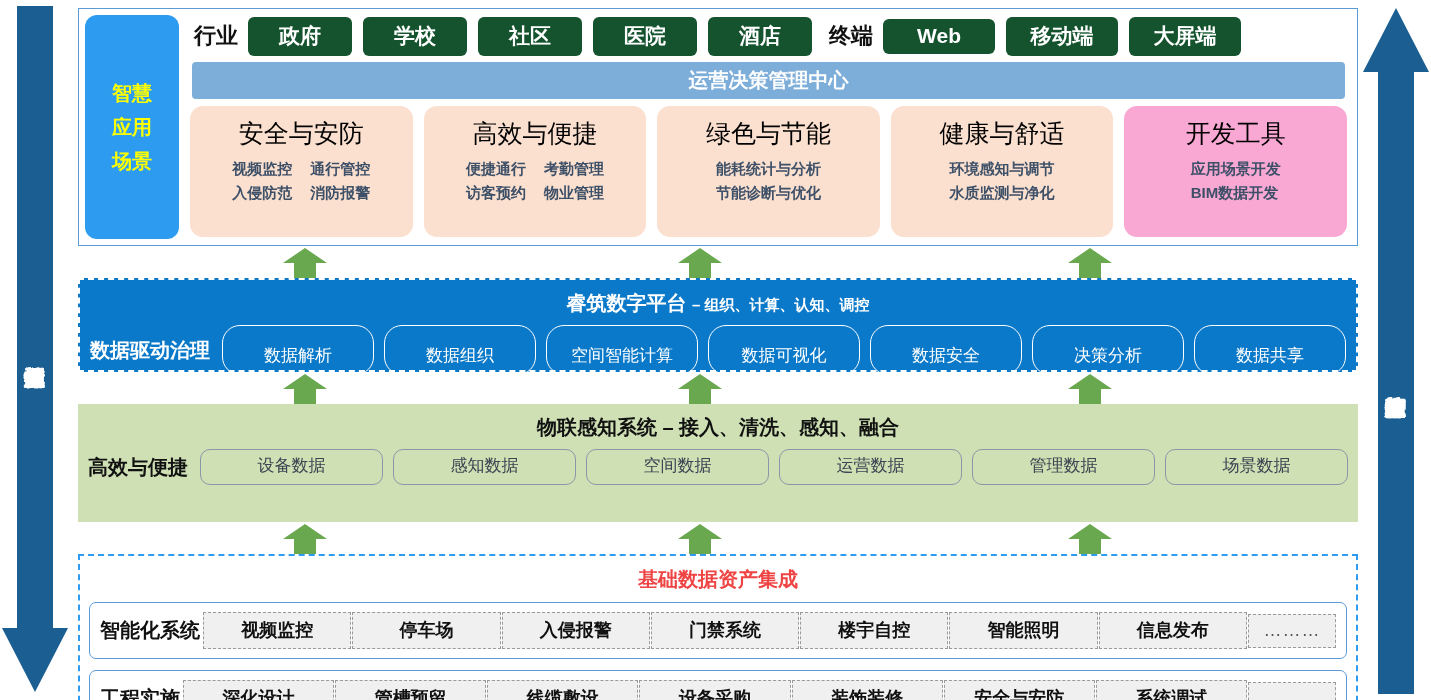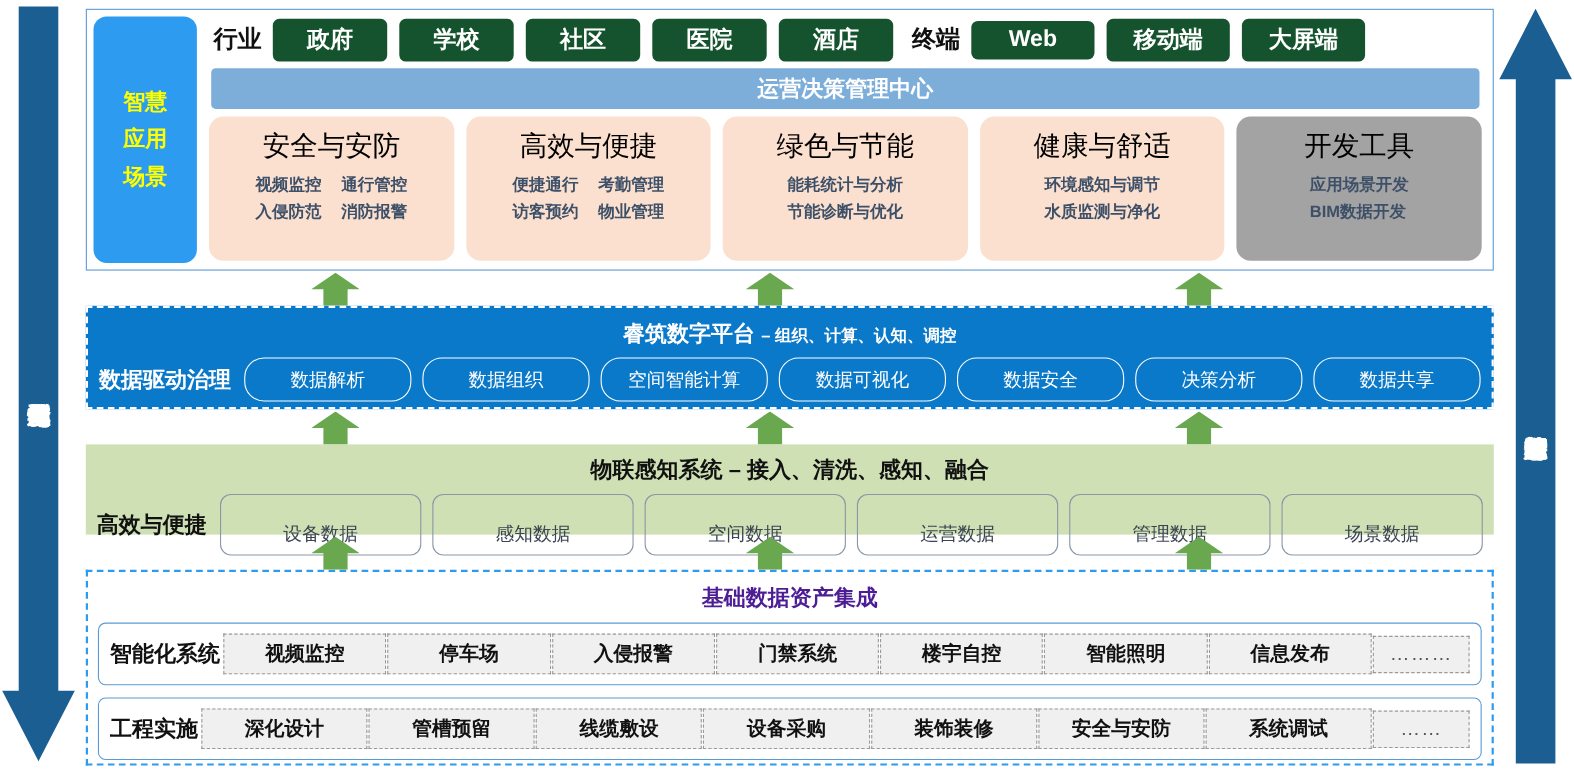--- a/index.html
+++ b/index.html
@@ -58,21 +58,21 @@
     color:#ffffff;font-weight:bold;font-size:20px;
     display:flex;align-items:center;justify-content:center;
   }
 
   .cards{display:flex;gap:11px;flex:1;padding:0 2px 2px 2px;}
   .card{
     flex:1;border-radius:13px;background:#fbe0cf;
     display:flex;flex-direction:column;align-items:center;justify-content:flex-start;
     padding-top:12px;
   }
-  .card.yellow{background:#a3a3a3;}
+  .card.yellow{background:#f9a8d4;}
   .card-title{font-size:25px;font-weight:normal;color:#000000;line-height:30px;margin-bottom:9px;white-space:nowrap;}
   .card-sub{
     display:flex;gap:18px;font-size:15px;font-weight:bold;color:#3d5068;line-height:24px;
   }
   .card-sub.stacked{flex-direction:column;gap:0;align-items:flex-start;}
   .card-sub .col{display:flex;flex-direction:column;align-items:center;}
 
   
   .arrow-row{position:relative;height:32px;}
   .up-arrow{position:absolute;bottom:0;width:44px;height:30px;}
@@ -84,40 +84,40 @@
     height:94px;padding:6px 10px 8px 10px;position:relative;
   }
   .blue-title{color:#ffffff;font-weight:bold;font-size:20px;text-align:center;margin:4px 0 8px 0;}
   .blue-title .thin{font-size:15px;font-weight:bold;}
   .row-items{display:flex;align-items:center;gap:10px;}
   .row-lead{
     color:#ffffff;font-weight:bold;font-size:20px;white-space:nowrap;margin-right:2px;
   }
   .pill-blue{
     flex:1;border:1.6px solid #ffffff;border-radius:18px;color:#ffffff;
-    font-size:17px;text-align:center;padding:8px 0 7px 0;white-space:nowrap;
+    font-size:17px;text-align:center;padding:18px 0 7px 0;white-space:nowrap;
   }
 
   
   .green-layer{
-    background:#cfe0b4;height:82px;box-sizing:border-box;padding:6px 10px 8px 10px;
+    background:#cfe0b4;height:118px;box-sizing:border-box;padding:6px 10px 8px 10px;
   }
   .green-title{color:#111111;font-weight:bold;font-size:20px;text-align:center;margin:4px 0 8px 0;}
   .green-lead{color:#111111;font-weight:bold;font-size:20px;white-space:nowrap;margin-right:2px;}
   .pill-green{
     flex:1;border:1.4px solid #8a97a8;border-radius:10px;color:#3a4452;
-    font-size:17px;text-align:center;padding:24px 0 7px 0;background:transparent;white-space:nowrap;
+    font-size:17px;text-align:center;padding:4px 0 7px 0;background:transparent;white-space:nowrap;
   }
 
   
   .base-layer{
     border:2px dashed #2d9cf0;box-sizing:border-box;background:#ffffff;
     padding:6px 9px 9px 9px;height:178px;
   }
-  .base-title{color:#4c1d95;font-weight:bold;font-size:20px;text-align:center;margin:4px 0 9px 0;}
+  .base-title{color:#ef4444;font-weight:bold;font-size:20px;text-align:center;margin:4px 0 9px 0;}
   .base-box{
     border:1.6px solid #5b9bd5;border-radius:7px;background:#ffffff;
     padding:9px 10px;display:flex;align-items:center;gap:1px;margin-bottom:11px;
   }
   .base-lead{font-size:20px;font-weight:bold;color:#111111;white-space:nowrap;margin-right:2px;}
   .box-item{
     flex:1;border:1.3px dashed #9a9a9a;background:#f0f0f0;color:#111111;
     font-size:18px;font-weight:bold;text-align:center;padding:5px 0 6px 0;white-space:nowrap;
   }
   .box-item.dots{flex:0 0 86px;color:#555555;font-weight:normal;letter-spacing:1px;}

